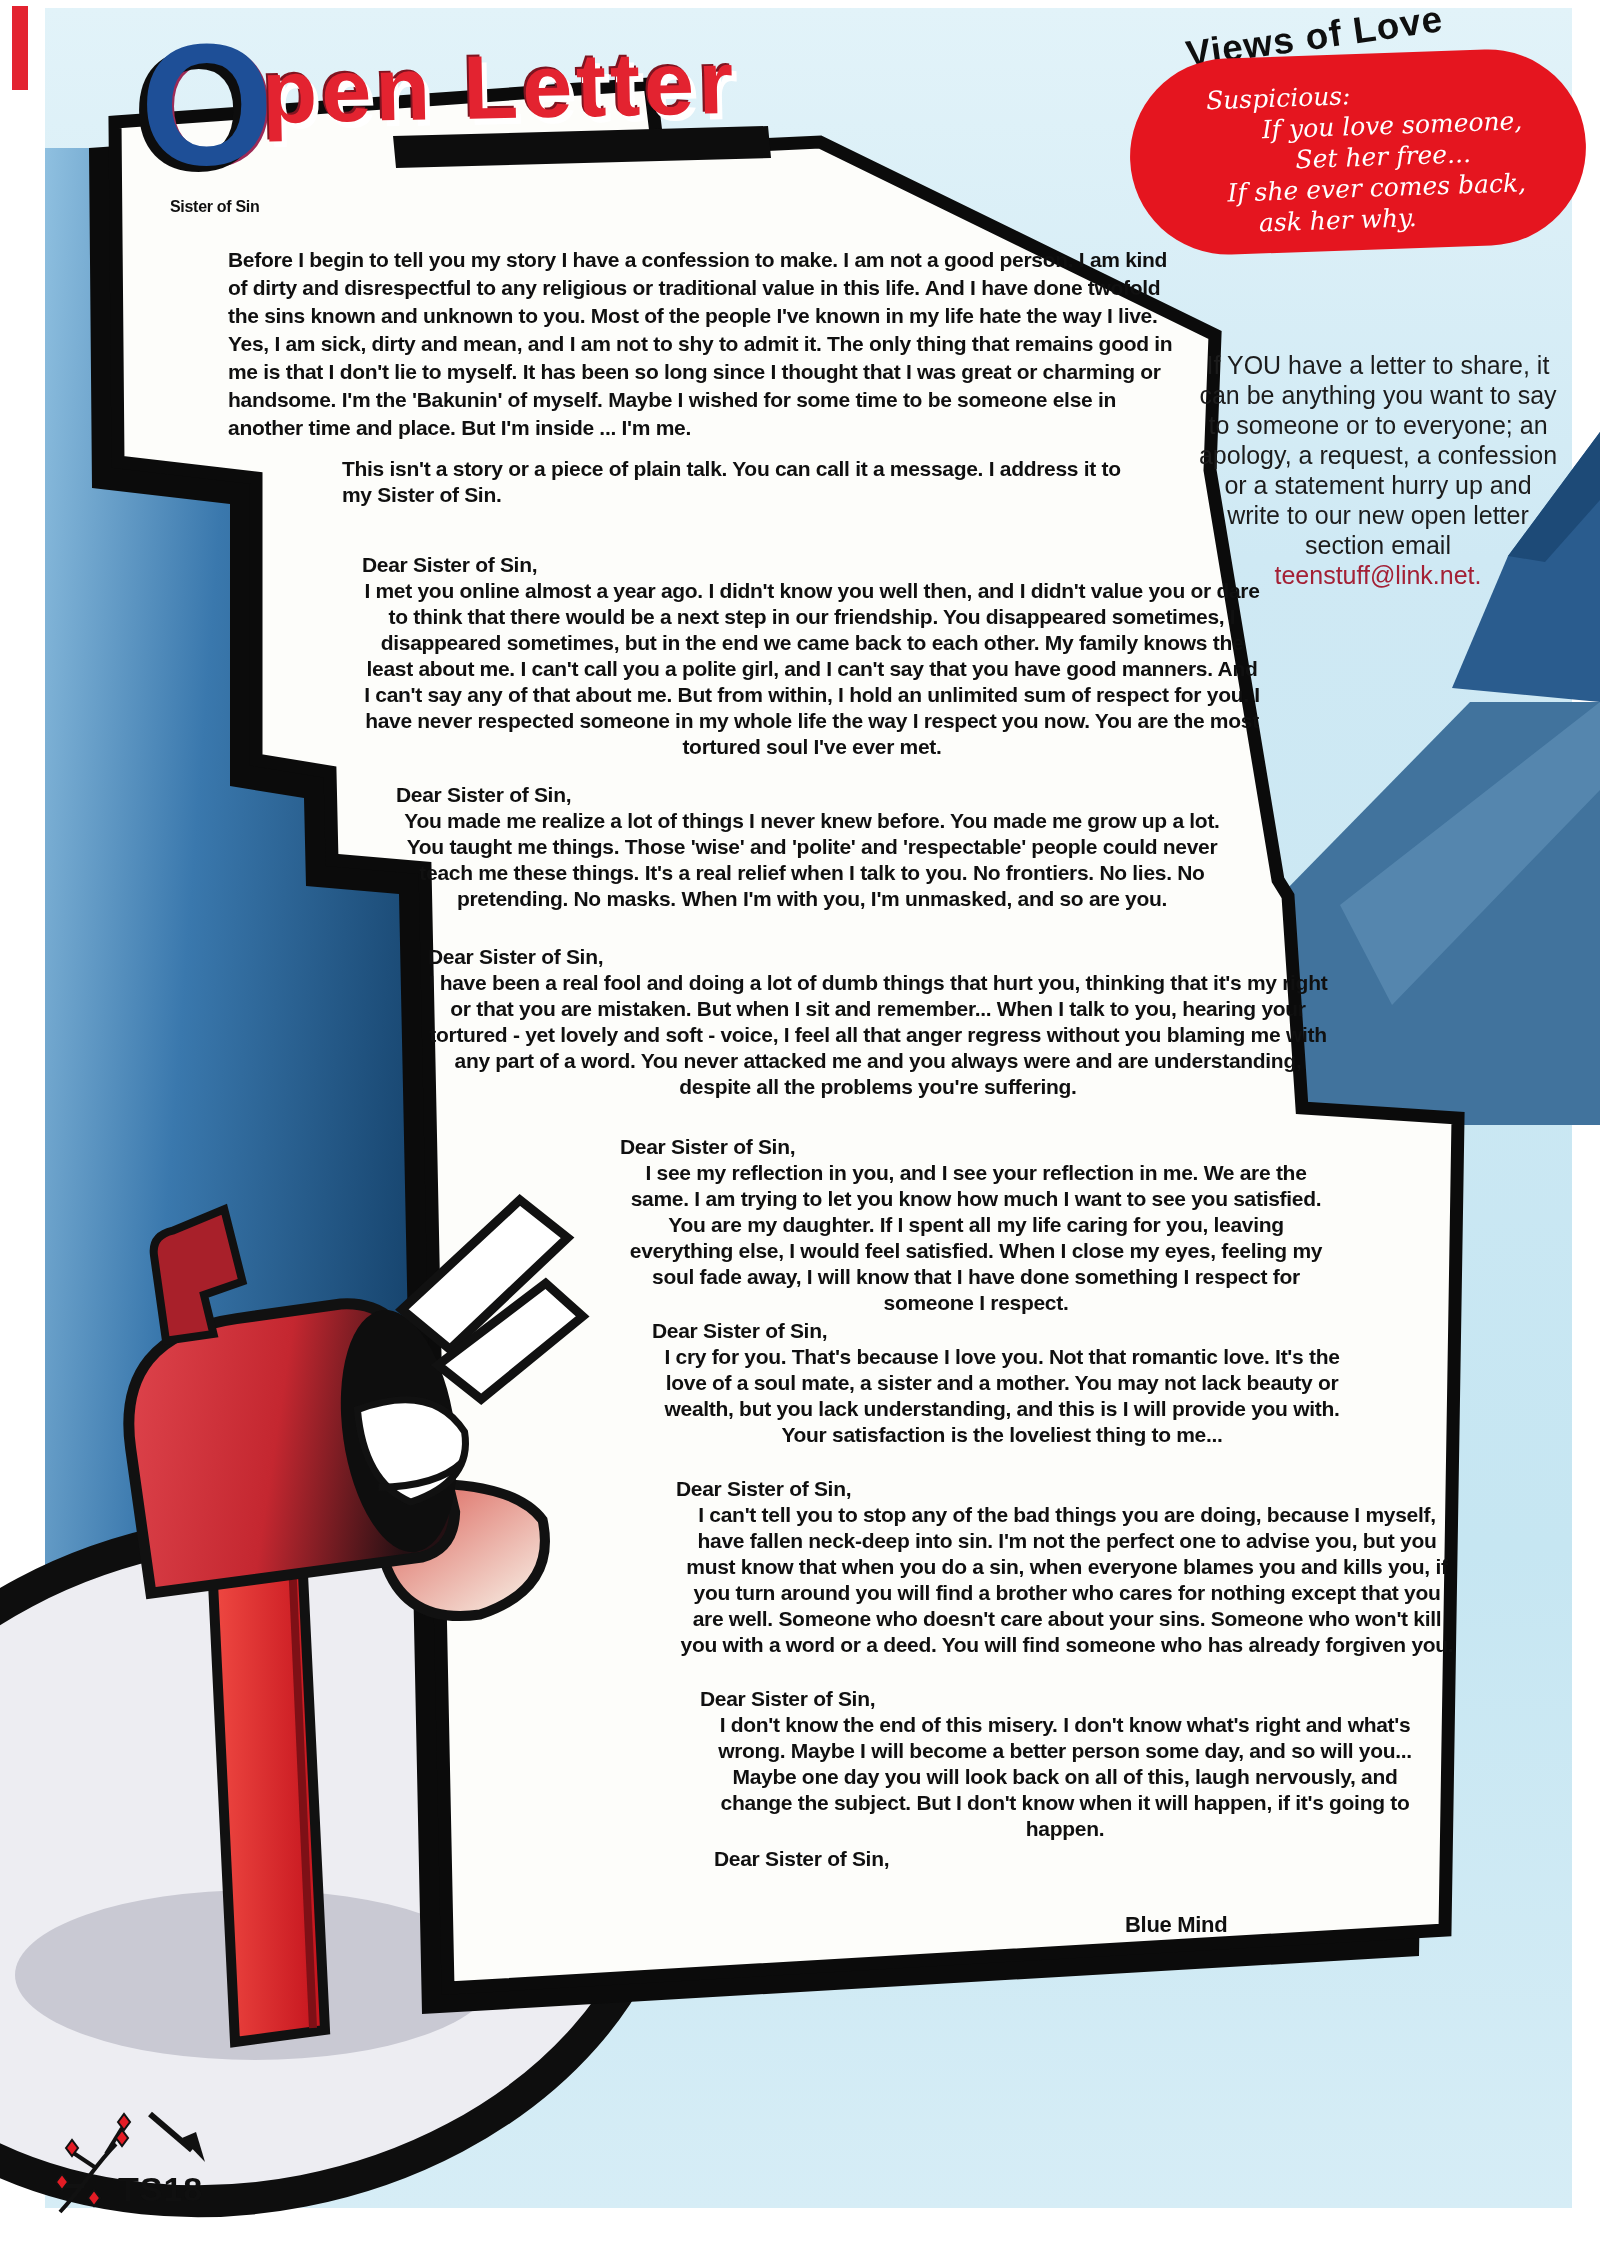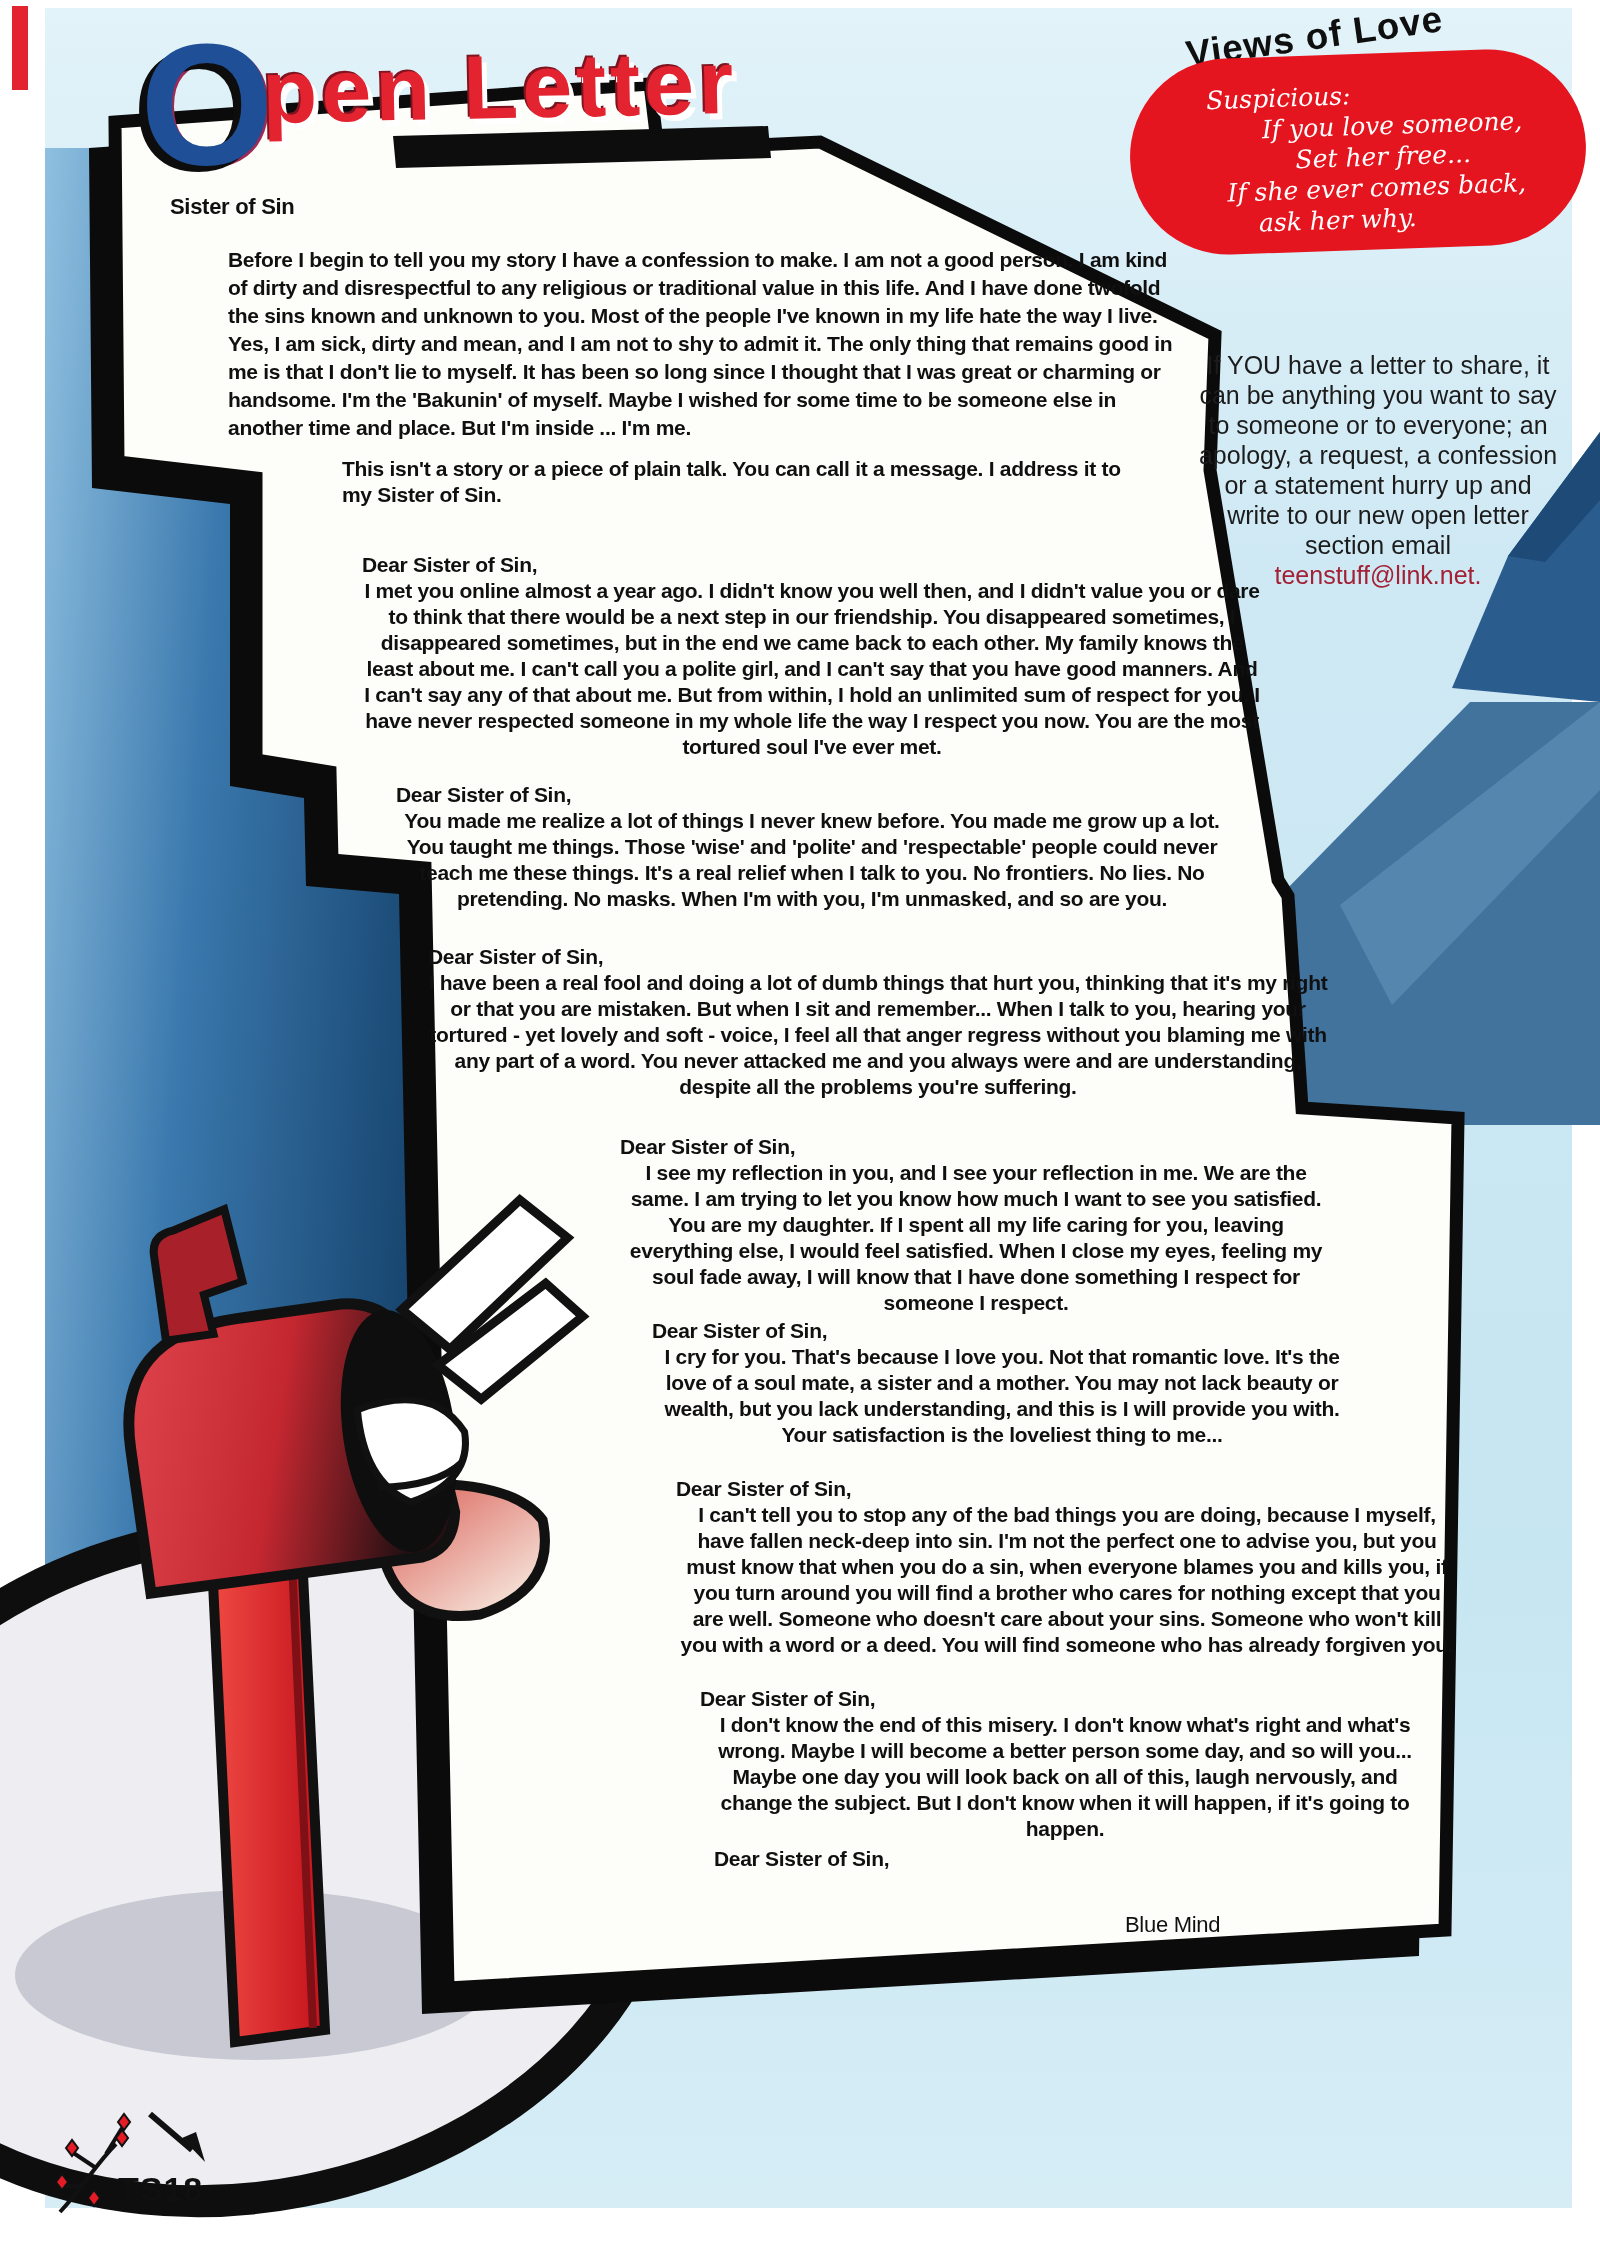--- a/index.html
+++ b/index.html
@@ -13,21 +13,21 @@
            text-shadow:5px 6px 0 #ffffff,-2px -2px 0 #7e1420;transform:rotate(-1.2deg);}
   .views{font-size:37px;font-weight:bold;color:#0f0f0f;transform:rotate(-8deg);letter-spacing:1px;}
   .blob{background:#e5151f;border-radius:110px;transform:rotate(-2deg);color:#ffffff;
         font-family:"DejaVu Serif",serif;font-style:italic;}
   .blob .ln{font-size:25px;line-height:31px;white-space:nowrap;}
   .sidebar{font-size:25px;line-height:30px;color:#1c1c1c;text-align:center;font-weight:500;}
   .email{color:#a32035;}
   .ltr{color:#101010;font-weight:bold;letter-spacing:-0.3px;font-size:21px;line-height:26px;}
   .intro{line-height:28px;}
   .ctr{text-align:center;}
-  .sig{font-size:22px;font-weight:normal;color:#101010;letter-spacing:-0.3px;text-align:right;}
+  .sig{font-size:22px;font-weight:bold;color:#101010;letter-spacing:-0.3px;text-align:right;}
   .ts{font-size:34px;font-weight:bold;color:#101010;letter-spacing:1px;}
   .redstrip{background:#e32330;}
 </style>
 </head>
 <body>
 
 <div class="page">
 
   <svg id="bg" width="1600" height="2264" viewBox="0 0 1600 2264">
     <defs>
@@ -135,21 +135,21 @@
     <div class="ln ctr" style="margin-left:35px;">If she ever comes back,</div>
     <div class="ln ctr" style="margin-left:-45px;">ask her why.</div>
   </div>
 
   <div class="abs sidebar" style="left:1198px;top:350px;width:360px;">
     <span>If YOU have a letter to share, it can be anything you want to say to someone or to everyone; an apology, a request, a confession or a statement hurry up and write to our new open letter section email</span>
     <br>
     <span class="email">teenstuff@link.net.</span>
   </div>
 
-  <div class="abs ltr" style="left:170px;top:194px;font-size:22px;">Sister of Sin</div>
+  <div class="abs ltr" style="left:170px;top:194px;font-size:16px;">Sister of Sin</div>
 
   <div class="abs ltr intro" style="left:228px;top:246px;width:958px;">Before I begin to tell you my story I have a confession to make. I am not a good person. I am kind of dirty and disrespectful to any religious or traditional value in this life. And I have done twofold the sins known and unknown to you. Most of the people I've known in my life hate the way I live. Yes, I am sick, dirty and mean, and I am not to shy to admit it. The only thing that remains good in me is that I don't lie to myself. It has been so long since I thought that I was great or charming or handsome. I'm the 'Bakunin' of myself. Maybe I wished for some time to be someone else in another time and place. But I'm inside ... I'm me.</div>
 
   <div class="abs ltr" style="left:342px;top:456px;width:790px;">This isn't a story or a piece of plain talk. You can call it a message. I address it to my Sister of Sin.</div>
 
   <div class="abs ltr" style="left:362px;top:552px;width:900px;">
     <div>Dear Sister of Sin,</div>
     <div class="ctr">I met you online almost a year ago. I didn't know you well then, and I didn't value you or dare to think that there would be a next step in our friendship. You disappeared sometimes, I disappeared sometimes, but in the end we came back to each other. My family knows the least about me. I can't call you a polite girl, and I can't say that you have good manners. And I can't say any of that about me. But from within, I hold an unlimited sum of respect for you. I have never respected someone in my whole life the way I respect you now. You are the most tortured soul I've ever met.</div>
   </div>
 

